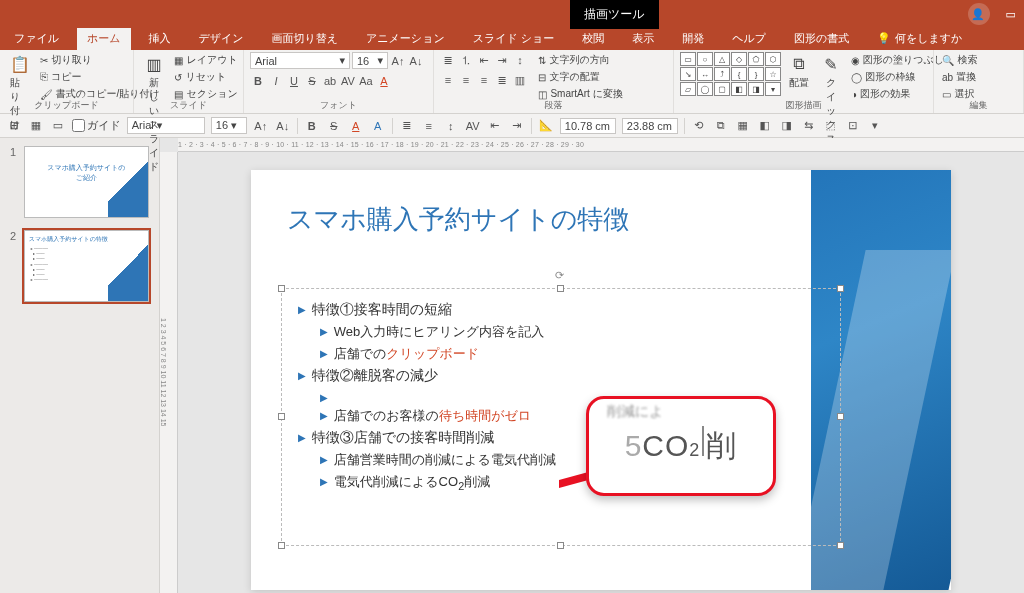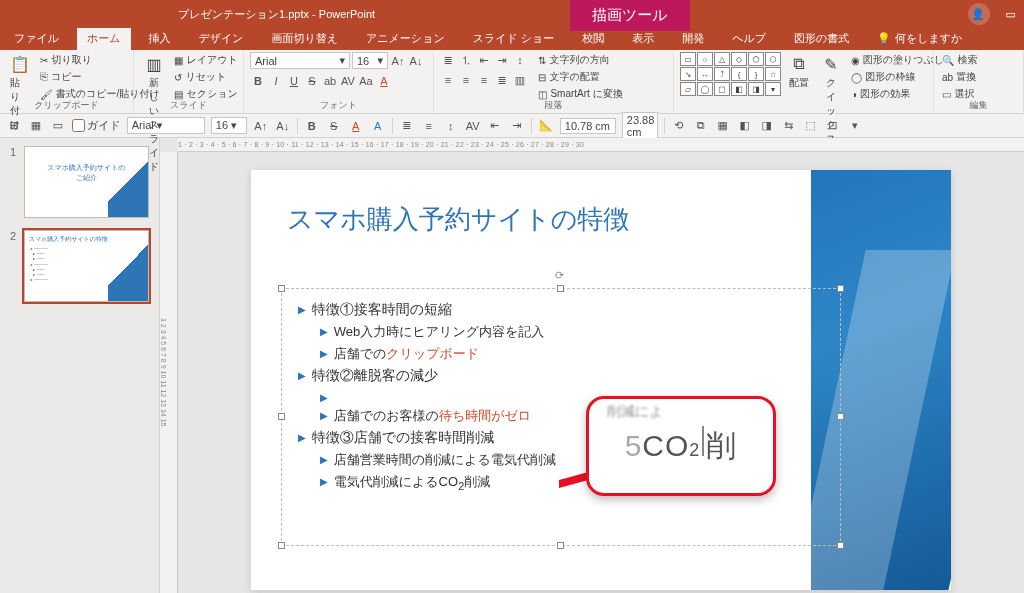--- a/index.html
+++ b/index.html
@@ -1,21 +1,21 @@
 <!DOCTYPE html>
 <html><head>
 <meta charset="utf-8">
 <style>
 * { margin: 0; padding: 0; box-sizing: border-box; font-family: "Yu Gothic UI", "Meiryo", sans-serif; }
 body { width: 1024px; height: 593px; overflow: hidden; background: #fff; font-size: 11px; color: #444; }
 
 
 .titlebar { height: 28px; background: #B7472A; display: flex; align-items: center; position: relative; }
 .titlebar .title { position: absolute; left: 178px; color: #fff; font-size: 11px; }
-.titlebar .center-tab { position: absolute; left: 570px; top: 0; background: #be185d; color: #fff; padding: 6px 22px; font-size: 15px; }
+.titlebar .center-tab { position: absolute; left: 570px; top: 0; background: #000000; color: #fff; padding: 6px 14px; font-size: 12px; }
 .titlebar .right { position: absolute; right: 8px; display: flex; gap: 16px; color: #fff; align-items: center; }
 .avatar-circle { width: 22px; height: 22px; border-radius: 50%; background: rgba(255,255,255,.2); display: flex; align-items: center; justify-content: center; }
 
 
 .tabs { height: 22px; background: #B7472A; display: flex; align-items: flex-end; padding-left: 4px; gap: 8px; }
 .tabs .tab { color: #fff; font-size: 11px; padding: 4px 10px; cursor: pointer; }
 .tabs .tab.active { background: #f3f2f1; color: #B7472A; }
 .tabs .tell-me { color: #fff; font-size: 11px; padding: 4px 10px; display: flex; align-items: center; gap: 4px; }
 
 
@@ -83,21 +83,20 @@
 .callout-inner { font-size: 30px; color: #555; letter-spacing: 1px; display: flex; align-items: baseline; }
 .callout-inner .sub { font-size: 18px; vertical-align: sub; }
 .callout-inner .cursor { display:inline-block; width:2px; height:30px; background:#888; margin:0 2px; }
 .callout-fill { position: absolute; top: 298px; left: 308px; width: 44px; height: 20px; background: #e81123; clip-path: polygon(0 60%, 100% 0, 100% 40%, 0 100%); }
 
 </style>
 </head>
 <body>
 
 <div class="titlebar">
-  <div class="title">プレゼンテーション1.pptx  -  PowerPoint</div>
   <div class="center-tab">描画ツール</div>
   <div class="right">
     <div class="avatar-circle">
         <span>👤</span>
       </div>
     <span>▭</span>
   </div>
 </div>
 
 <div class="tabs">
@@ -282,20 +281,21 @@
         <div class="item">
             <span>◯</span>
             <span>図形の枠線</span>
           </div>
         <div class="item">
             <span>◑</span>
             <span>図形の効果</span>
           </div>
       </div>
     </div>
+    <div class="group-label">図形描画</div>
   </div>
 
   <div class="group" style="flex:1">
     <div class="group-body">
       <div class="stack">
         <div class="item">
             <span>🔍</span>
             <span>検索</span>
           </div>
         <div class="item">
@@ -338,21 +338,21 @@
   <div class="sep"></div>
   <div class="ib">≣</div>
   <div class="ib">≡</div>
   <div class="ib">↕</div>
   <div class="ib">AV</div>
   <div class="ib">⇤</div>
   <div class="ib">⇥</div>
   <div class="sep"></div>
   <div class="ib">📐</div>
   <div class="inp" style="width:56px"><span>10.78 cm</span></div>
-  <div class="inp" style="width:36px"><span>23.88 cm</span></div>
+  <div class="inp" style="width:56px"><span>23.88 cm</span></div>
   <div class="sep"></div>
   <div class="ib">⟲</div>
   <div class="ib">⧉</div>
   <div class="ib">▦</div>
   <div class="ib">◧</div>
   <div class="ib">◨</div>
   <div class="ib">⇆</div>
   <div class="ib">⬚</div>
   <div class="ib">⊡</div>
   <div class="ib">▾</div>

